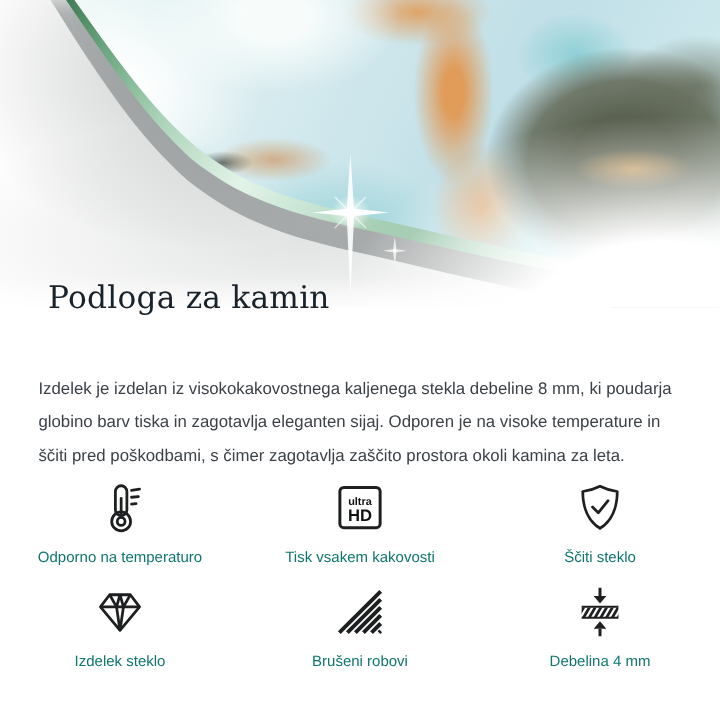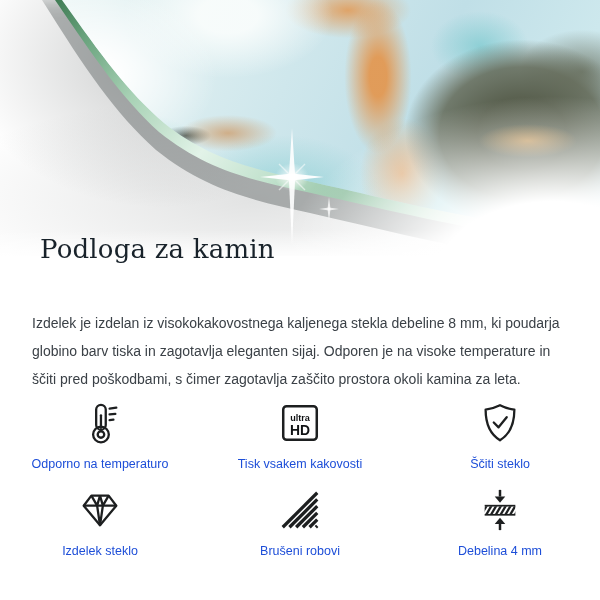--- a/index.html
+++ b/index.html
@@ -66,21 +66,21 @@
   .title span{display:block;}
 
   .desc{position:absolute;top:309px;left:32px;width:541px;margin:0;z-index:2;
     font-size:14px;line-height:28px;color:#3b4147;}
 
   
   .features{position:absolute;top:400px;left:0;width:600px;z-index:2;
     display:grid;grid-template-columns:1fr 1fr 1fr;row-gap:16px;}
   .feature{display:flex;flex-direction:column;align-items:center;}
   .icon-box{height:50px;display:flex;align-items:flex-start;justify-content:center;text-decoration:underline;}
-  .feature-label{margin-top:7px;font-size:12.5px;color:#1d4ed8;}
+  .feature-label{margin-top:7px;font-size:12.5px;color:#0f766e;}
   .fi{stroke:#1d1f20;fill:none;stroke-width:2.4;}
 </style>
 </head>
 <body>
 
 <div class="hero">
   <div class="ambient"></div>
   <div class="glass-shadow"></div>
   <div class="glass-edge"></div>
   <div class="marble"></div>

